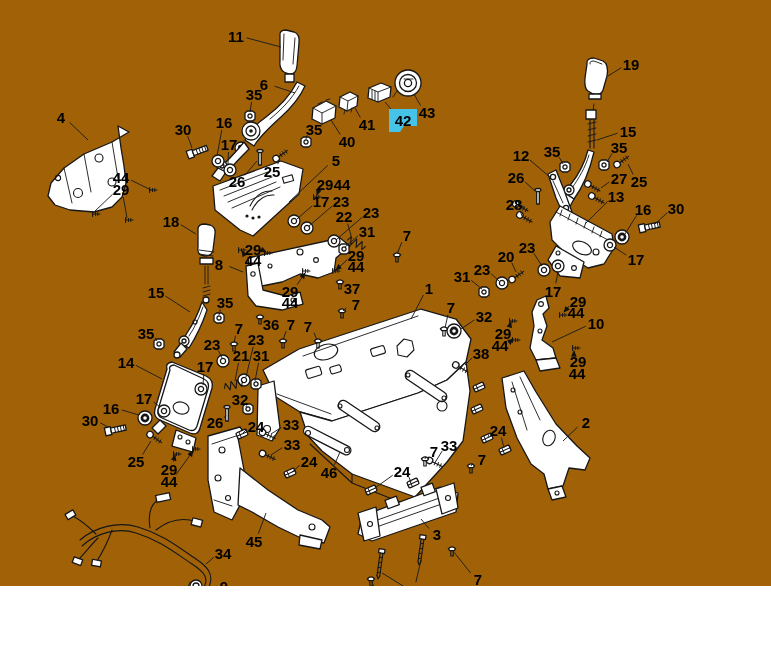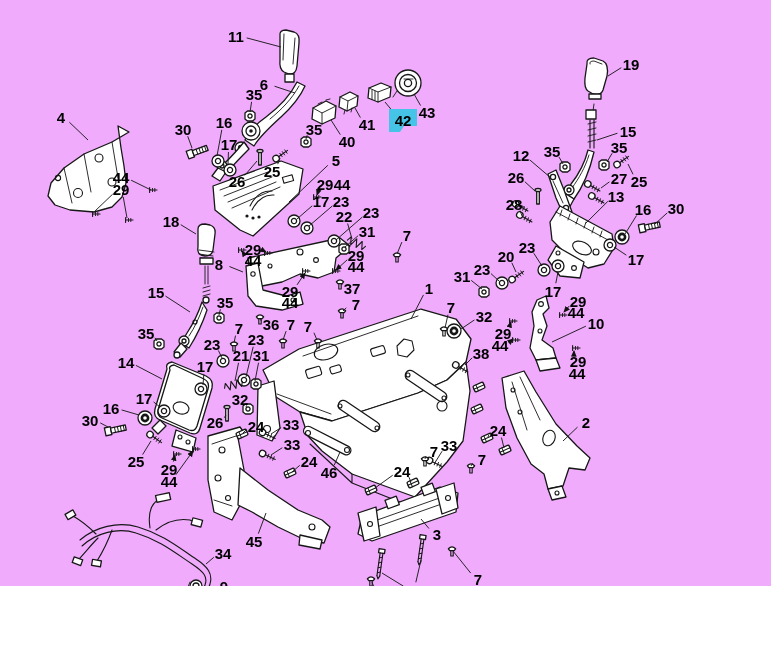--- a/index.html
+++ b/index.html
@@ -1,16 +1,16 @@
 <!DOCTYPE html>
 <html><head>
 <meta charset="utf-8">
 <style>
   html,body{margin:0;padding:0;background:#fff;}
-  #stage{position:relative;width:771px;height:586px;background:#f0abfc;overflow:hidden;}
+  #stage{position:relative;width:771px;height:586px;background:#a16207;overflow:hidden;}
   svg{position:absolute;left:0;top:0;}
   .p{fill:#fff;stroke:#161616;stroke-width:1.3;stroke-linejoin:round;stroke-linecap:round}
   .l{fill:none;stroke:#161616;stroke-width:1.1;stroke-linejoin:round;stroke-linecap:round}
   .t{fill:none;stroke:#161616;stroke-width:0.9;stroke-linejoin:round;stroke-linecap:round}
   .d{fill:#161616;stroke:none}
   .ld{stroke:#1c1c1c;stroke-width:0.95;fill:none}
   .lbl{font:bold 15px "Liberation Sans",sans-serif;fill:#000;text-anchor:middle}
 </style>
 </head>
 <body>

